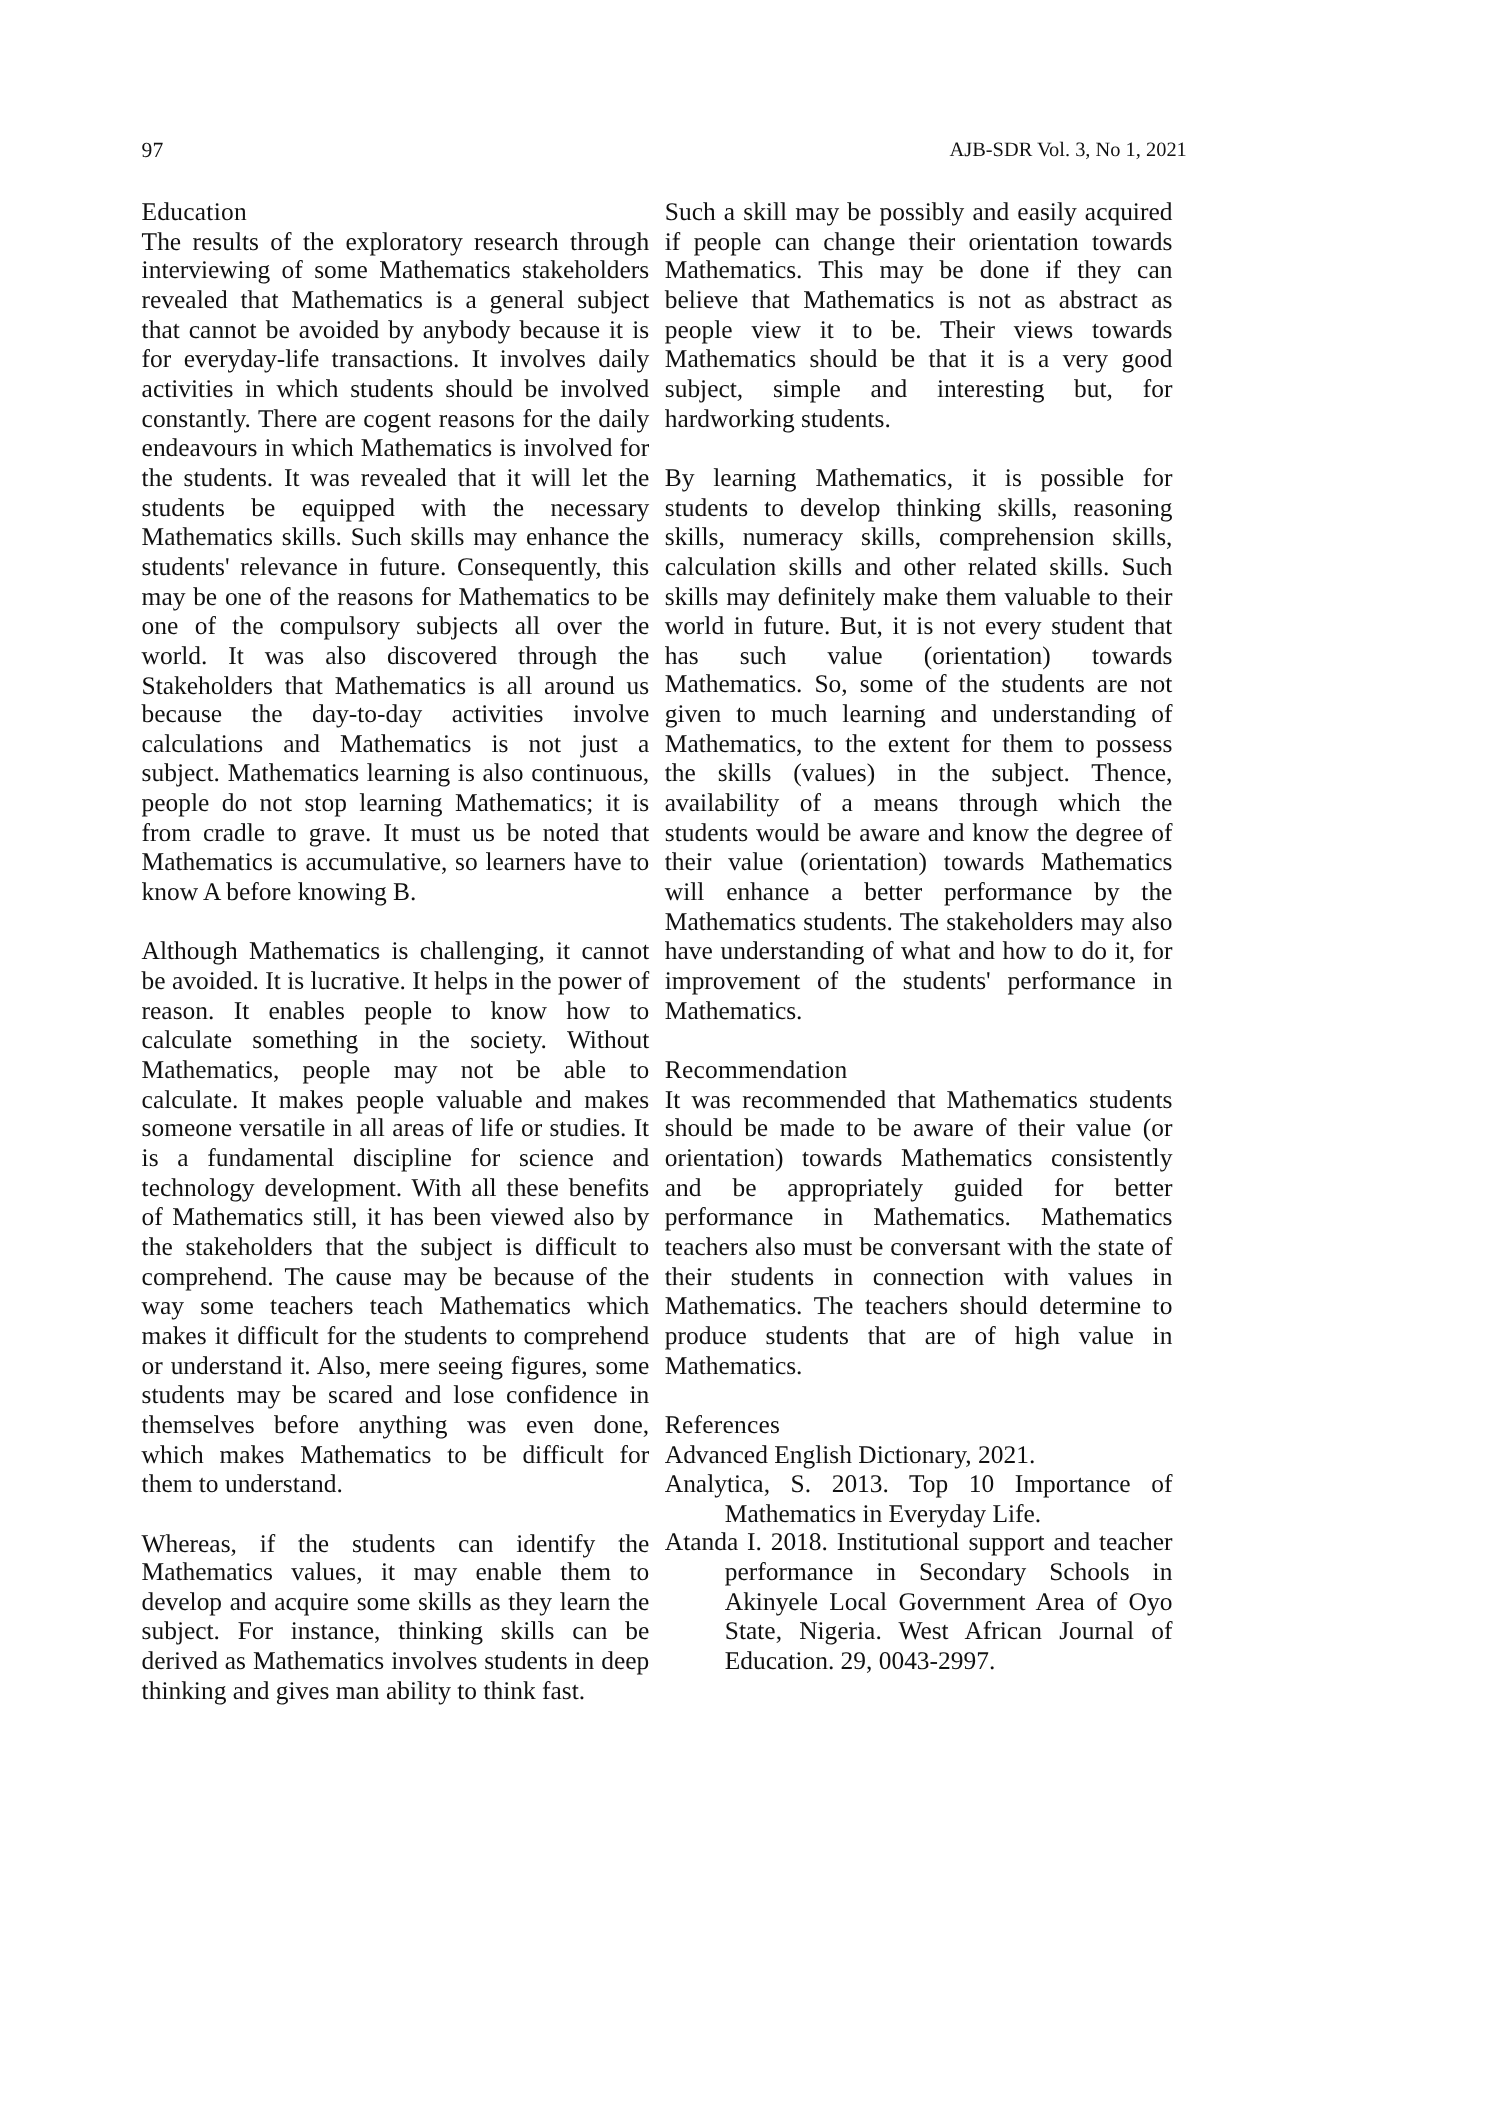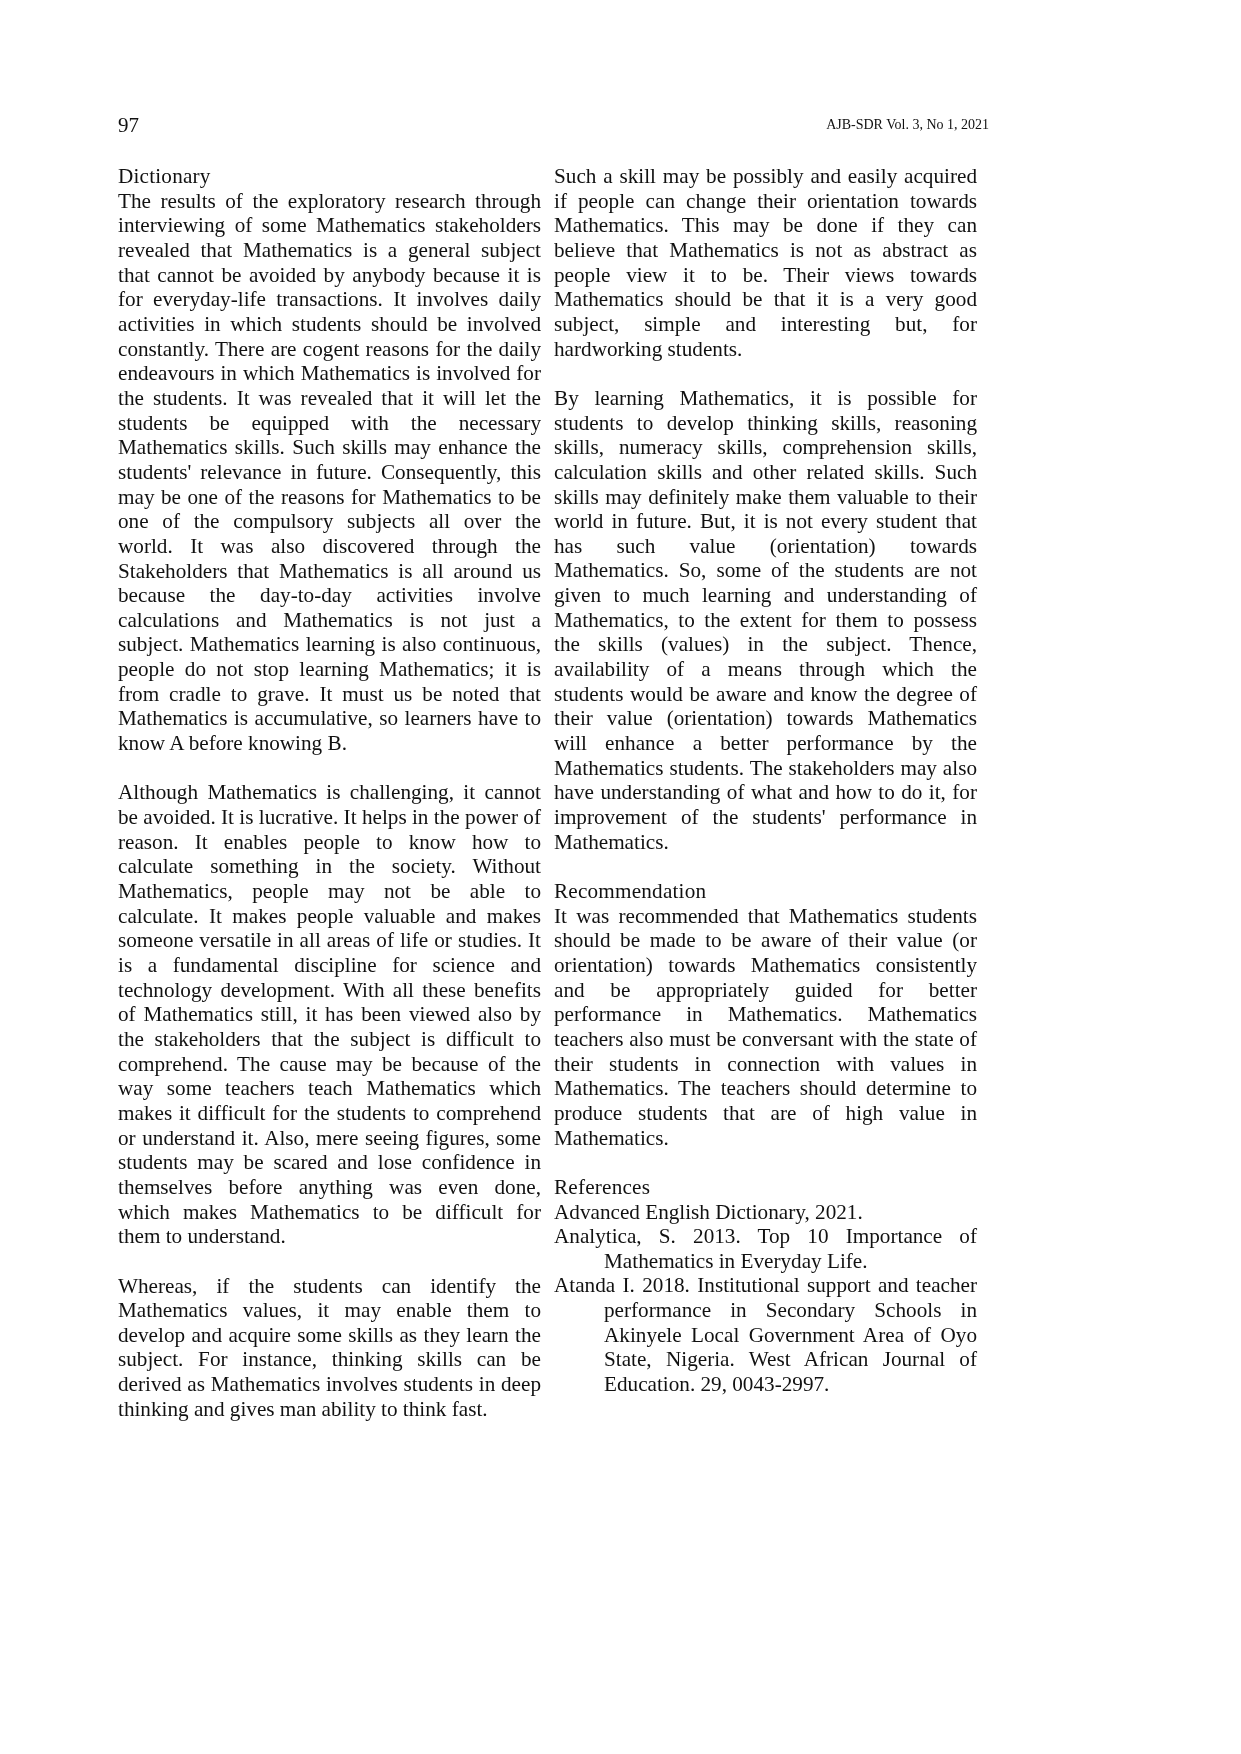--- a/index.html
+++ b/index.html
@@ -1,36 +1,36 @@
 <!DOCTYPE html>
 <html><head>
   <meta charset="utf-8">
   <style>
     html, body { margin: 0; padding: 0; background: #ffffff; }
     body { width: 1241px; height: 1754px; position: relative; overflow: hidden; color: #111111;
       font-family: "Liberation Serif", "DejaVu Serif", serif; }
-    .page-number { position: absolute; left: 118px; top: 112px; font-size: 21px; line-height: 26px; }
-    .running-head { position: absolute; right: 252px; top: 113px; font-size: 14px; line-height: 24px; }
+    .page-number { position: absolute; left: 118px; top: 112px; font-size: 18px; line-height: 26px; }
+    .running-head { position: absolute; right: 252px; top: 113px; font-size: 17px; line-height: 24px; }
     .column { position: absolute; top: 164px; width: 423px; font-size: 21.2px; line-height: 24.65px; }
     .col-left { left: 118px; }
     .col-right { left: 554px; }
     .section-heading { margin: 0; font-weight: normal; font-size: 21.2px; line-height: 24.65px; letter-spacing: 0.2px; }
     .para { margin: 0; text-align: justify; }
     .gap { height: 24.65px; }
     .ref-list { margin: 0; padding: 0; list-style: none; }
     .ref-item { text-align: justify; padding-left: 50px; text-indent: -50px; }
   </style>
 </head>
 <body>
 
 <div class="page-number">97</div>
 <div class="running-head">AJB-SDR Vol. 3, No 1, 2021</div>
 
 <div class="column col-left">
-  <h2 class="section-heading">Dictionary</h2>
+  <h2 class="section-heading">Education</h2>
   <p class="para">The results of the exploratory research through interviewing of some Mathematics stakeholders revealed that Mathematics is a general subject that cannot be avoided by anybody because it is for everyday-life transactions. It involves daily activities in which students should be involved constantly. There are cogent reasons for the daily endeavours in which Mathematics is involved for the students. It was revealed that it will let the students be equipped with the necessary Mathematics skills. Such skills may enhance the students' relevance in future. Consequently, this may be one of the reasons for Mathematics to be one of the compulsory subjects all over the world. It was also discovered through the Stakeholders that Mathematics is all around us because the day-to-day activities involve calculations and Mathematics is not just a subject. Mathematics learning is also continuous, people do not stop learning Mathematics; it is from cradle to grave. It must us be noted that Mathematics is accumulative, so learners have to know A before knowing B.</p>
   <div class="gap"></div>
   <p class="para">Although Mathematics is challenging, it cannot be avoided. It is lucrative. It helps in the power of reason. It enables people to know how to calculate something in the society. Without Mathematics, people may not be able to calculate. It makes people valuable and makes someone versatile in all areas of life or studies. It is a fundamental discipline for science and technology development. With all these benefits of Mathematics still, it has been viewed also by the stakeholders that the subject is difficult to comprehend. The cause may be because of the way some teachers teach Mathematics which makes it difficult for the students to comprehend or understand it. Also, mere seeing figures, some students may be scared and lose confidence in themselves before anything was even done, which makes Mathematics to be difficult for them to understand.</p>
   <div class="gap"></div>
   <p class="para">Whereas, if the students can identify the Mathematics values, it may enable them to develop and acquire some skills as they learn the subject. For instance, thinking skills can be derived as Mathematics involves students in deep thinking and gives man ability to think fast.</p>
 </div>
 
 <div class="column col-right">
   <p class="para">Such a skill may be possibly and easily acquired if people can change their orientation towards Mathematics. This may be done if they can believe that Mathematics is not as abstract as people view it to be. Their views towards Mathematics should be that it is a very good subject, simple and interesting but, for hardworking students.</p>
   <div class="gap"></div>

